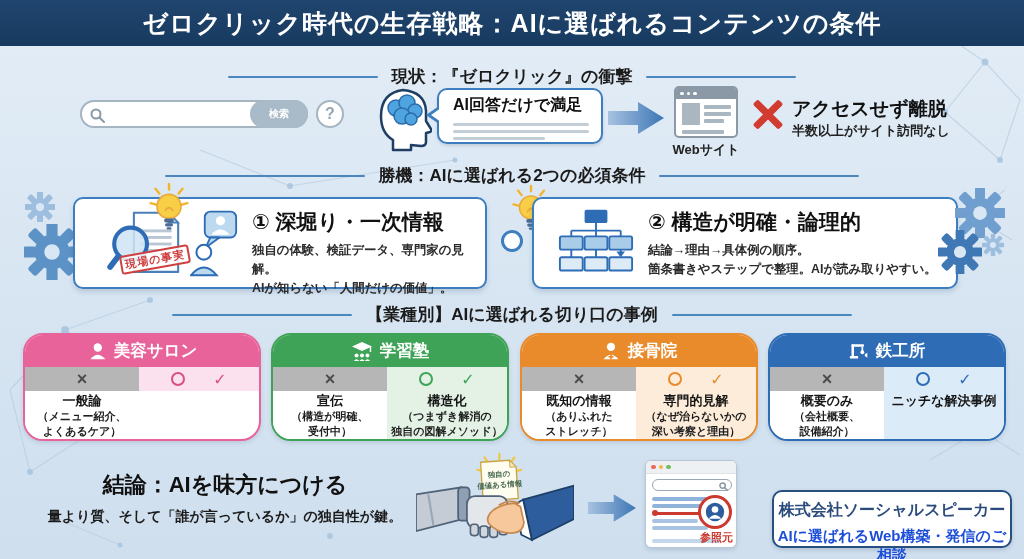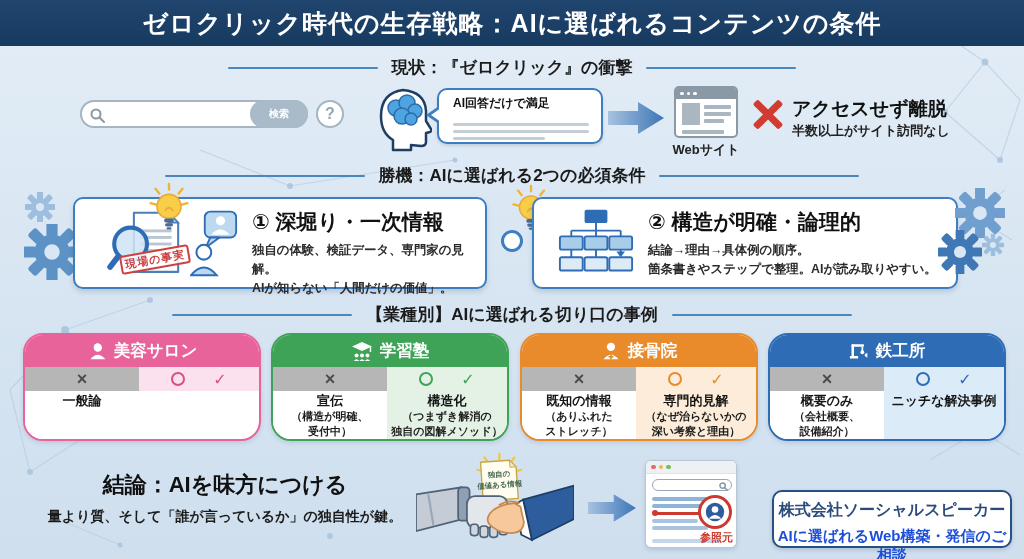--- a/index.html
+++ b/index.html
@@ -27,21 +27,21 @@
   .help { left:316px; top:100px; width:28px; height:28px; border:2px solid #a5b5c2; background:#fff;
           border-radius:50%; color:#93a6b6; font-size:16px; font-weight:800;
           display:flex; align-items:center; justify-content:center; cursor:pointer; }
   
   .bubble { left:437px; top:88px; width:166px; height:56px; background:#fff; border:2.5px solid #3d7ec0;
             border-radius:10px; box-shadow:0 2px 3px rgba(40,70,110,.15); }
   .bubble:before { content:""; position:absolute; left:-13px; top:16px;
                    border:9px solid transparent; border-left:0; border-right:13px solid #3d7ec0; }
   .bubble:after  { content:""; position:absolute; left:-8px; top:18px;
                    border:7px solid transparent; border-left:0; border-right:10px solid #fff; }
-  .bubble .bt { margin:5px 0 0 14px; font-size:12px; font-weight:800; color:#111; }
+  .bubble .bt { margin:5px 0 0 14px; font-size:16px; font-weight:800; color:#111; }
   .bubble .ln { position:absolute; left:14px; height:3px; background:#c3cdd6; border-radius:2px; }
   
   .wb { left:674px; top:86px; width:64px; height:52px; background:#fff; border:2px solid #8a99a5; border-radius:5px; }
   .wb .bar { height:11px; background:#8a99a5; border-radius:2px 2px 0 0; display:flex; align-items:center; gap:3px; padding-left:4px; }
   .wb .dot { width:3.5px; height:3.5px; border-radius:50%; background:#fff; }
   .wb .blk { position:absolute; left:6px; top:15px; width:18px; height:22px; background:#aab7c1; }
   .wb .wl  { position:absolute; height:3.5px; background:#aab7c1; border-radius:1px; }
   .weblabel { left:660px; top:141px; width:92px; text-align:center; font-size:13px; font-weight:800; color:#222; }
   
   .bigx { left:752px; top:99px; width:32px; height:32px; }
@@ -166,21 +166,21 @@
           </defs>
         <polygon points="0,9 30,9 30,0 56,16 30,32 30,23 0,23" fill="url(#ag)"></polygon>
       </symbol>
     </defs>
   </svg>
 
   <div class="abs titlebar">
     <div class="t">ゼロクリック時代の生存戦略：AIに選ばれるコンテンツの条件</div>
   </div>
 
-  <div class="abs sec-title" style="top:56px;">
+  <div class="abs sec-title" style="top:65px;">
     <span class="line" style="width:150px"></span>
     <span class="txt">現状：『ゼロクリック』の衝撃</span>
     <span class="line" style="width:150px"></span>
   </div>
 
   <div class="abs search">
     <svg class="abs" style="left:8px;top:6px" width="15" height="15" viewBox="0 0 15 15">
       <circle cx="6" cy="6" r="4.5" fill="none" stroke="#8a99a5" stroke-width="2"></circle>
       <line x1="9.5" y1="9.5" x2="14" y2="14" stroke="#8a99a5" stroke-width="2" stroke-linecap="round"></line>
     </svg>
@@ -347,20 +347,22 @@
     <div class="ind-marks">
       <div class="mb">×</div>
       <div class="mg" style="background:#fbe0ed;color:#d94f82">
         <span class="ring" style="border-color:#d94f82"></span>
         <span class="chk">✓</span>
       </div>
     </div>
     <div class="ind-body">
       <div class="cell cb">
         <div class="lbl">一般論</div>
+        <div class="sub">（メニュー紹介、
+よくあるケア）</div>
       </div>
     </div>
   </div>
 
   <div class="abs ind" style="left:271px;border-color:#3ea356">
     <div class="ind-head" style="background:#3ea356">
       <svg width="22" height="20" viewBox="0 0 24 22">
         <g fill="#fff">
             <polygon points="12,1 23,6 12,11 1,6"></polygon>
             <rect x="20.5" y="6" width="1.6" height="6"></rect>

